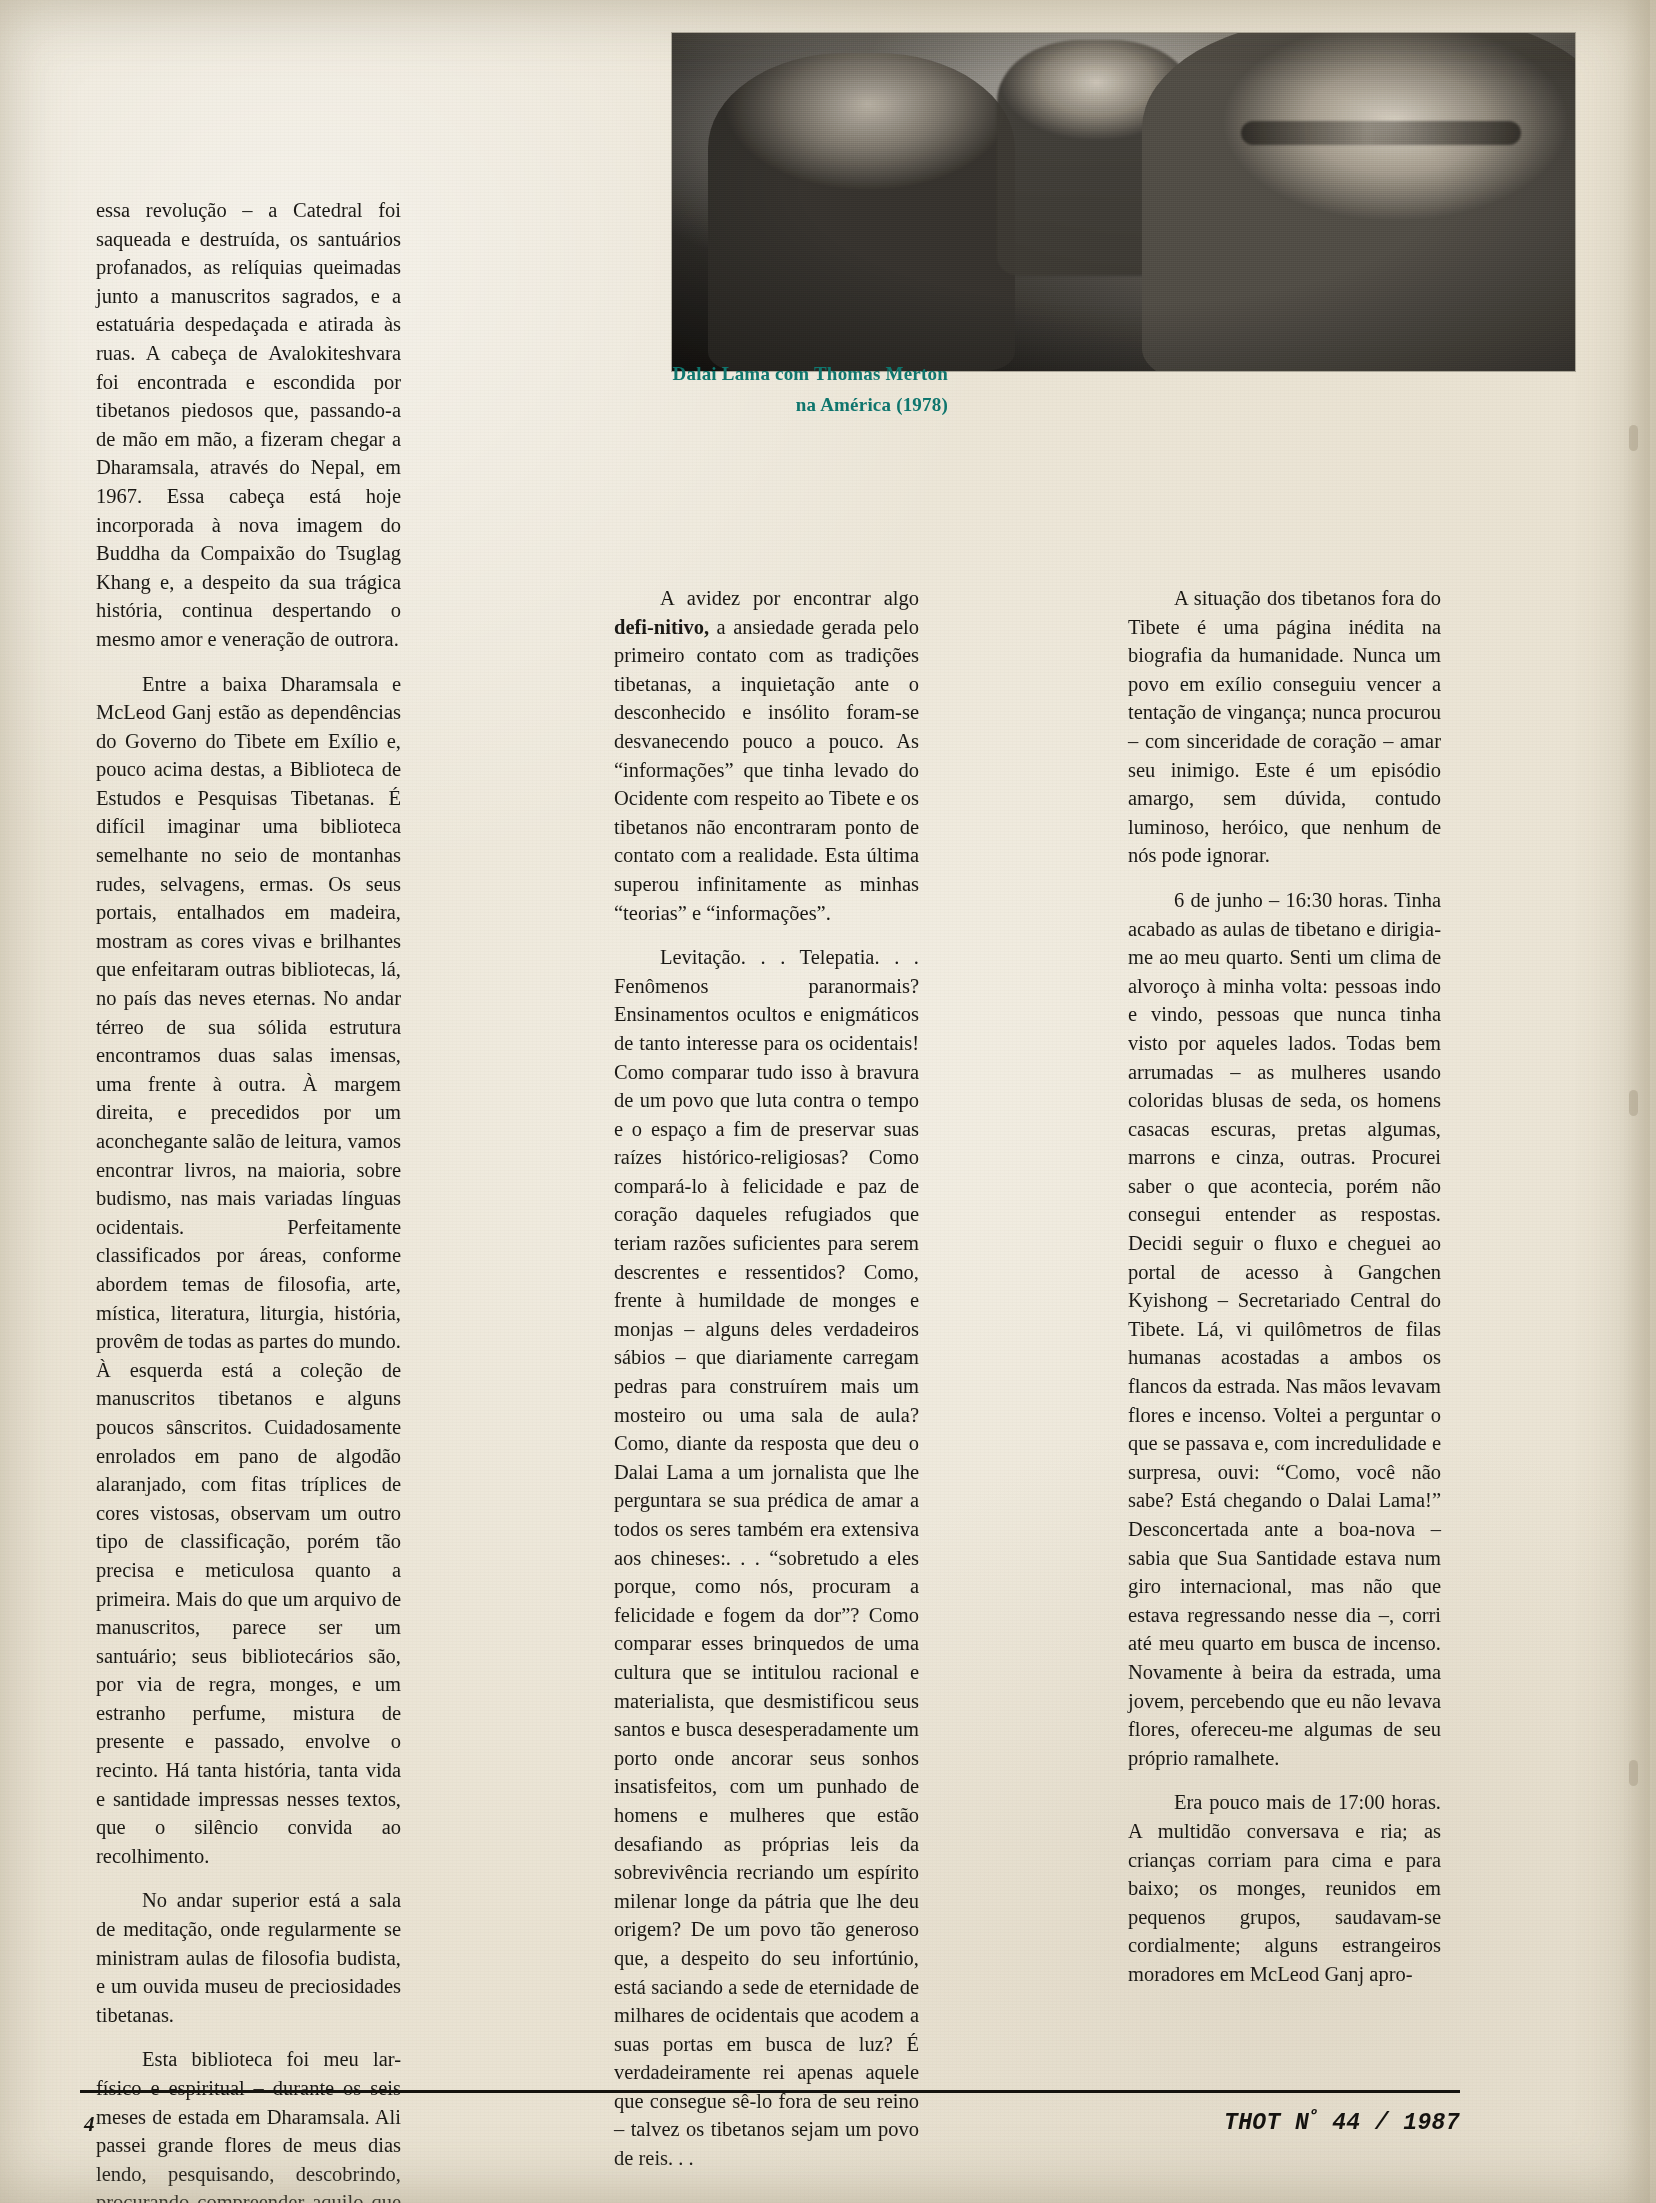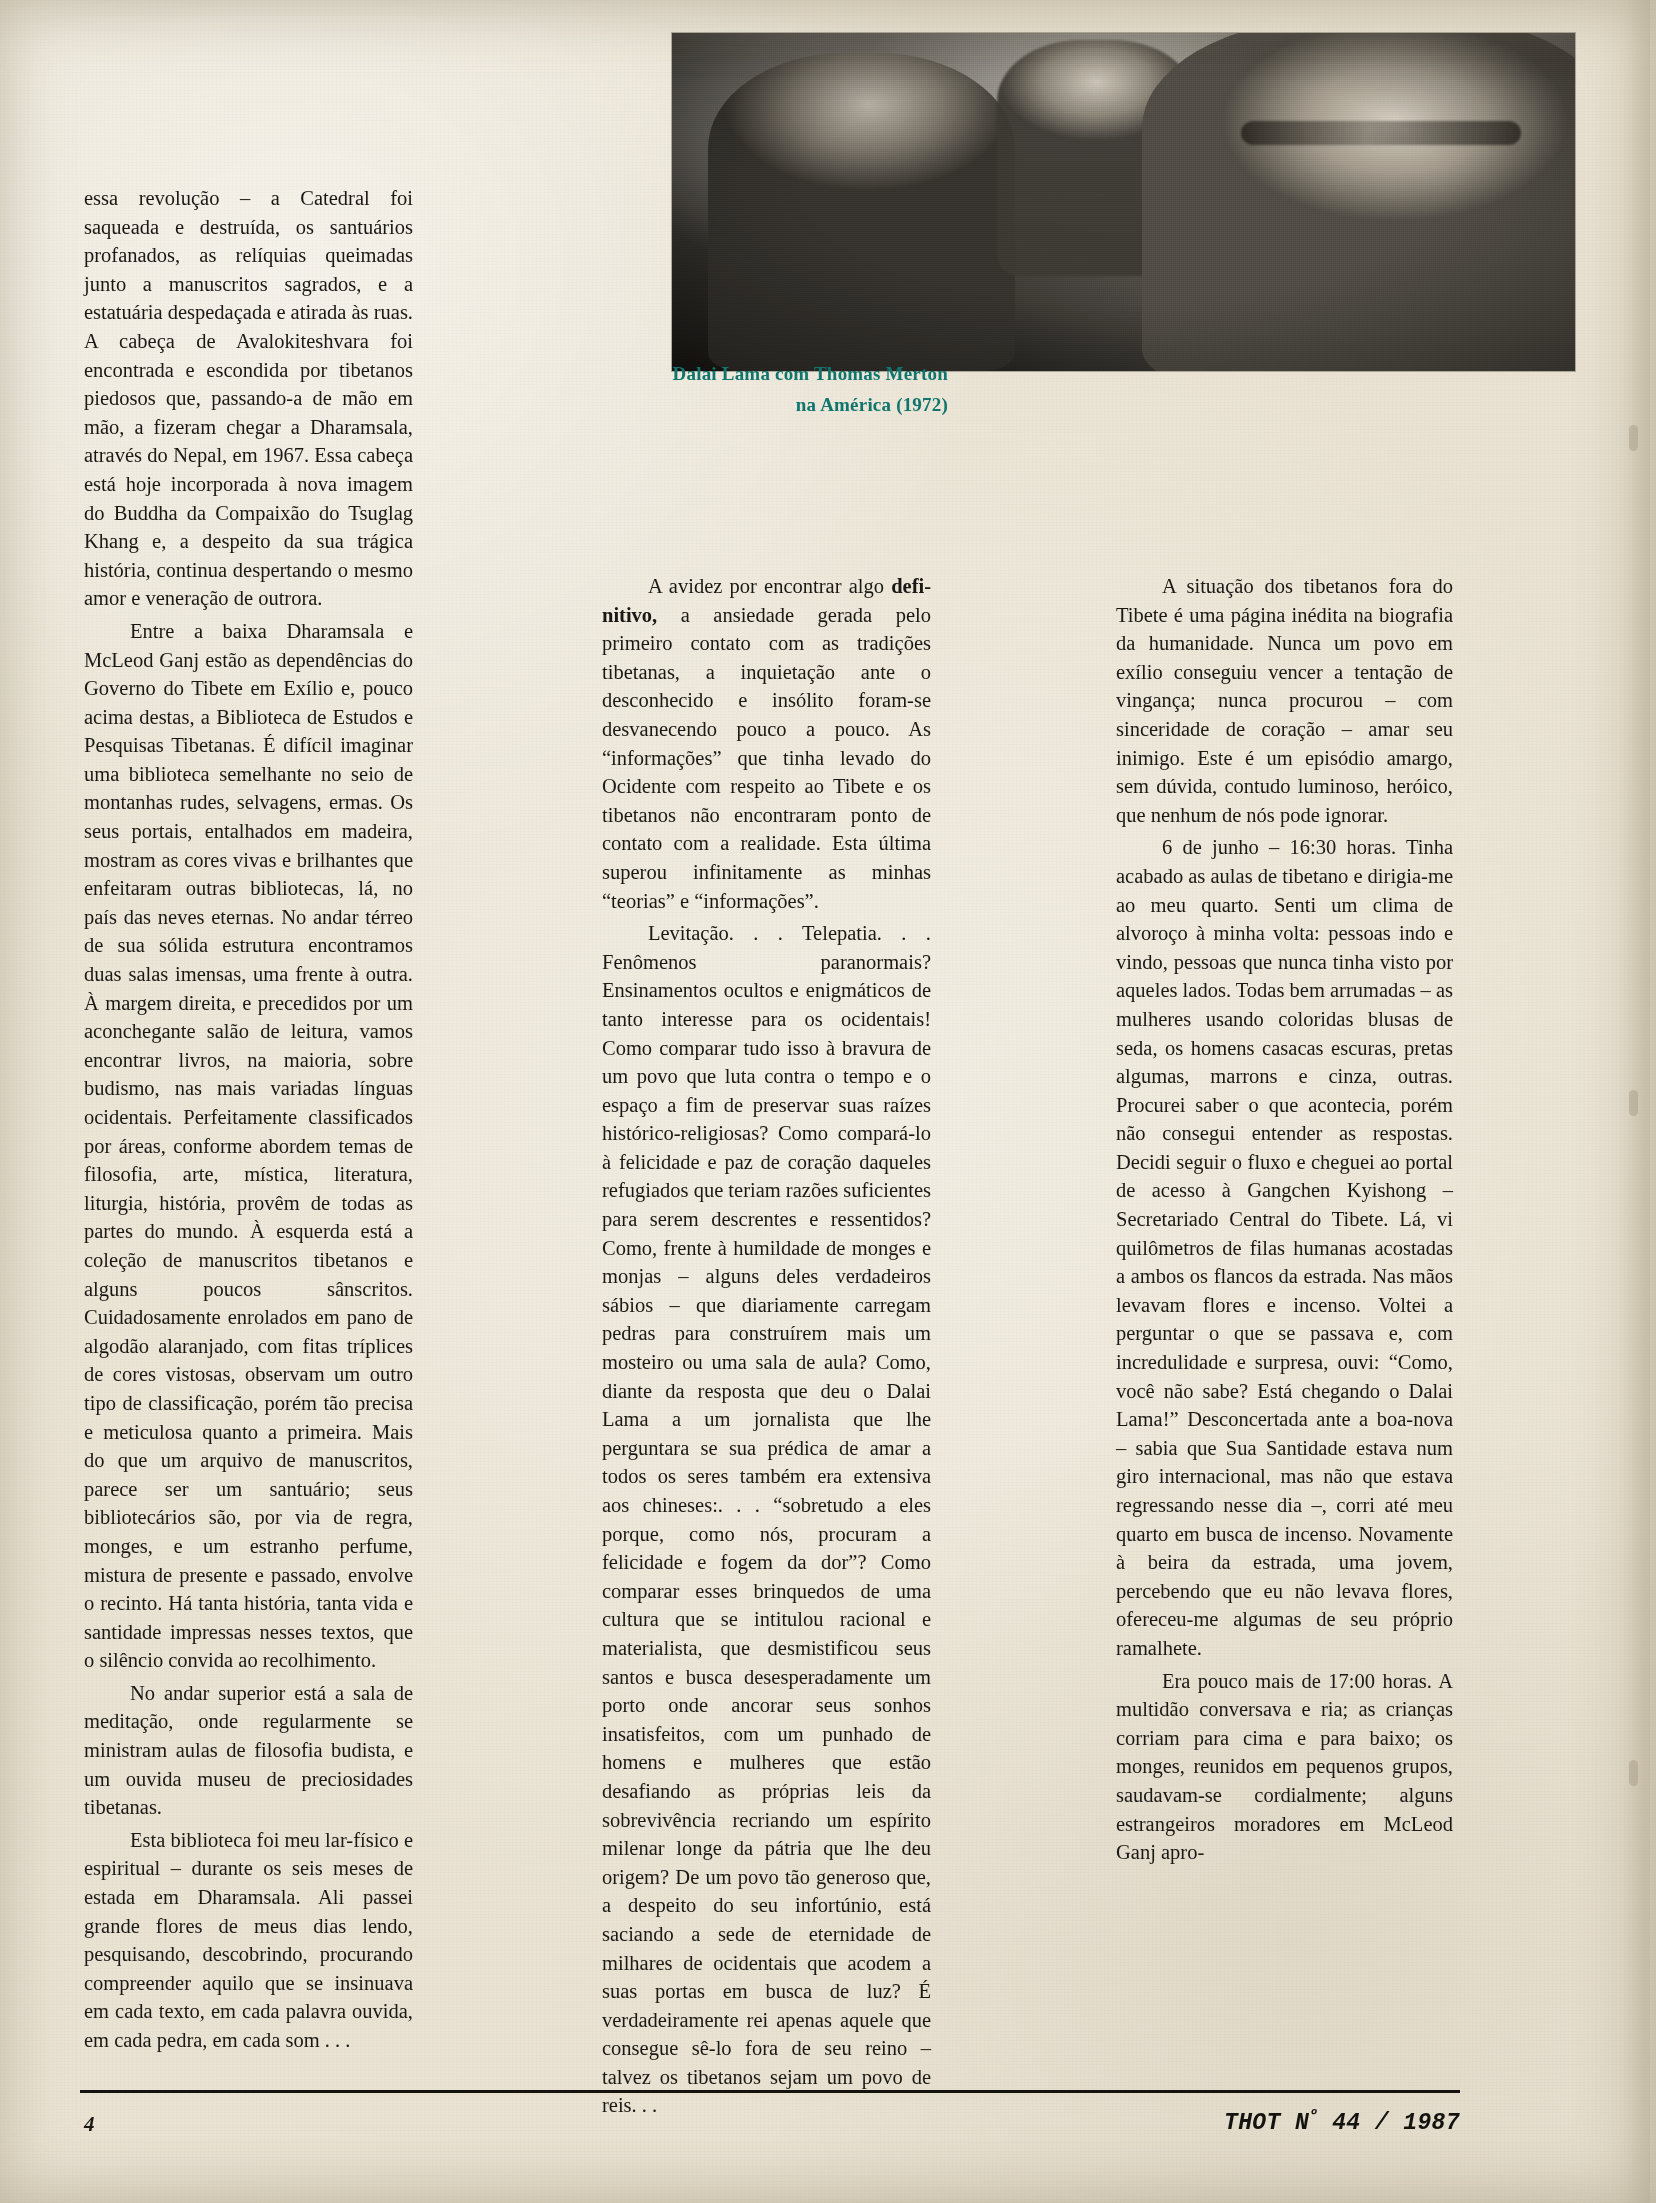--- a/index.html
+++ b/index.html
@@ -101,21 +101,21 @@
   
   .caption{
     position:absolute;left:600px;top:358px;width:348px;
     text-align:right;font-weight:bold;font-size:19px;line-height:31px;
     color:#0f766e;letter-spacing:.2px;
   }
   .caption span{display:block;}
 
   
   .col{position:absolute;color:#1a1814;font-size:20.5px;line-height:28.6px;text-align:justify;}
-  .col p{margin:4px;text-indent:46px;}
+  .col p{margin:16px;text-indent:46px;}
   .col p.noindent{text-indent:0;}
   .c1{left:80px;top:180px;width:337px;}
   .c2{left:598px;top:568px;width:337px;}
   .c3{left:1112px;top:568px;width:345px;}
   .col b{font-weight:bold;}
 
   
   .rule{
     position:absolute;left:80px;top:2090px;width:1380px;height:3px;
     background:#15130f;
@@ -143,21 +143,21 @@
     <div class="ph-figA"></div>
     <div class="ph-figB"></div>
     <div class="ph-figC"></div>
     <div class="ph-glasses"></div>
     <div class="ph-layer ph-vign"></div>
     <div class="ph-layer ph-noise"></div>
   </div>
 
   <div class="caption">
     <span>Dalai Lama com Thomas Merton</span>
-    <span>na América (1972)</span>
+    <span>na América (1978)</span>
   </div>
 
   <div class="col c1">
     <p class="noindent">essa revolução – a Catedral foi saqueada e destruída, os santuários profanados, as relíquias queimadas junto a manuscritos sagrados, e a estatuária despedaçada e atirada às ruas. A cabeça de Avalokiteshvara foi encontrada e escondida por tibetanos piedosos que, passando-a de mão em mão, a fizeram chegar a Dharamsala, através do Nepal, em 1967. Essa cabeça está hoje incorporada à nova imagem do Buddha da Compaixão do Tsuglag Khang e, a despeito da sua trágica história, continua despertando o mesmo amor e veneração de outrora.</p>
     <p>Entre a baixa Dharamsala e McLeod Ganj estão as dependências do Governo do Tibete em Exílio e, pouco acima destas, a Biblioteca de Estudos e Pesquisas Tibetanas. É difícil imaginar uma biblioteca semelhante no seio de montanhas rudes, selvagens, ermas. Os seus portais, entalhados em madeira, mostram as cores vivas e brilhantes que enfeitaram outras bibliotecas, lá, no país das neves eternas. No andar térreo de sua sólida estrutura encontramos duas salas imensas, uma frente à outra. À margem direita, e precedidos por um aconchegante salão de leitura, vamos encontrar livros, na maioria, sobre budismo, nas mais variadas línguas ocidentais. Perfeitamente classificados por áreas, conforme abordem temas de filosofia, arte, mística, literatura, liturgia, história, provêm de todas as partes do mundo. À esquerda está a coleção de manuscritos tibetanos e alguns poucos sânscritos. Cuidadosamente enrolados em pano de algodão alaranjado, com fitas tríplices de cores vistosas, observam um outro tipo de classificação, porém tão precisa e meticulosa quanto a primeira. Mais do que um arquivo de manuscritos, parece ser um santuário; seus bibliotecários são, por via de regra, monges, e um estranho perfume, mistura de presente e passado, envolve o recinto. Há tanta história, tanta vida e santidade impressas nesses textos, que o silêncio convida ao recolhimento.</p>
     <p>No andar superior está a sala de meditação, onde regularmente se ministram aulas de filosofia budista, e um ouvida museu de preciosidades tibetanas.</p>
     <p>Esta biblioteca foi meu lar-físico e espiritual – durante os seis meses de estada em Dharamsala. Ali passei grande flores de meus dias lendo, pesquisando, descobrindo, procurando compreender aquilo que se insinuava em cada texto, em cada palavra ouvida, em cada pedra, em cada som . . .</p>
   </div>
 
   <div class="col c2">

